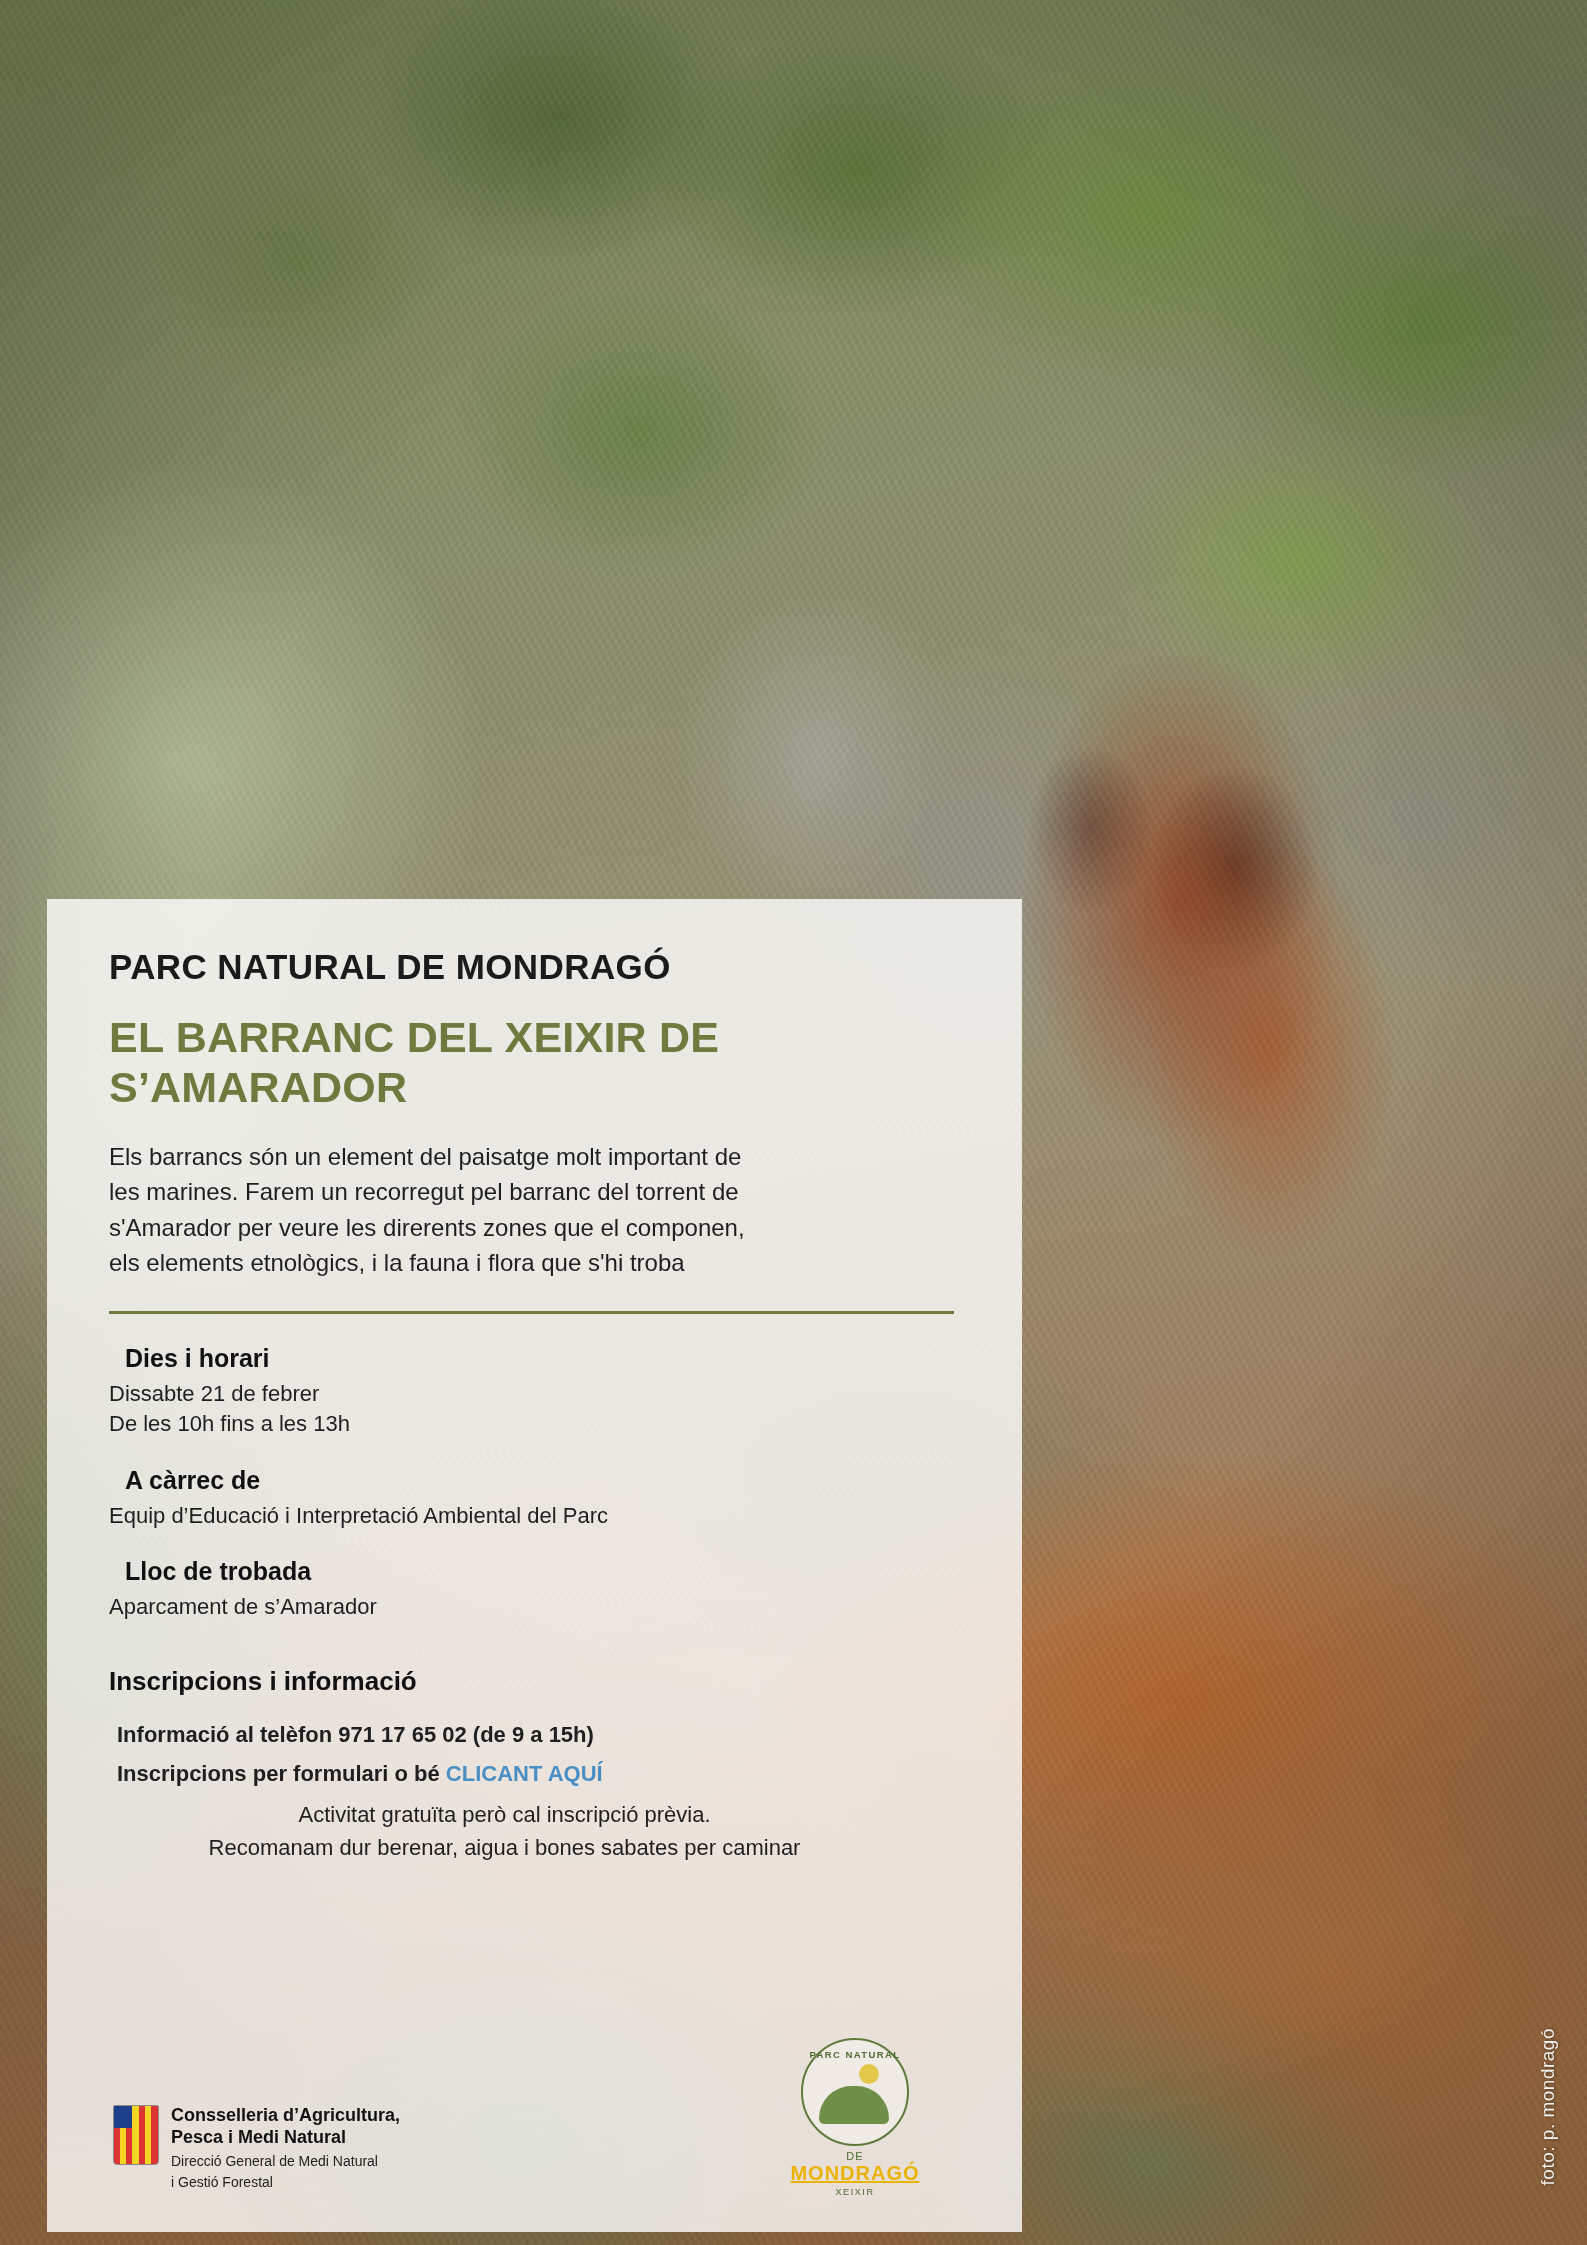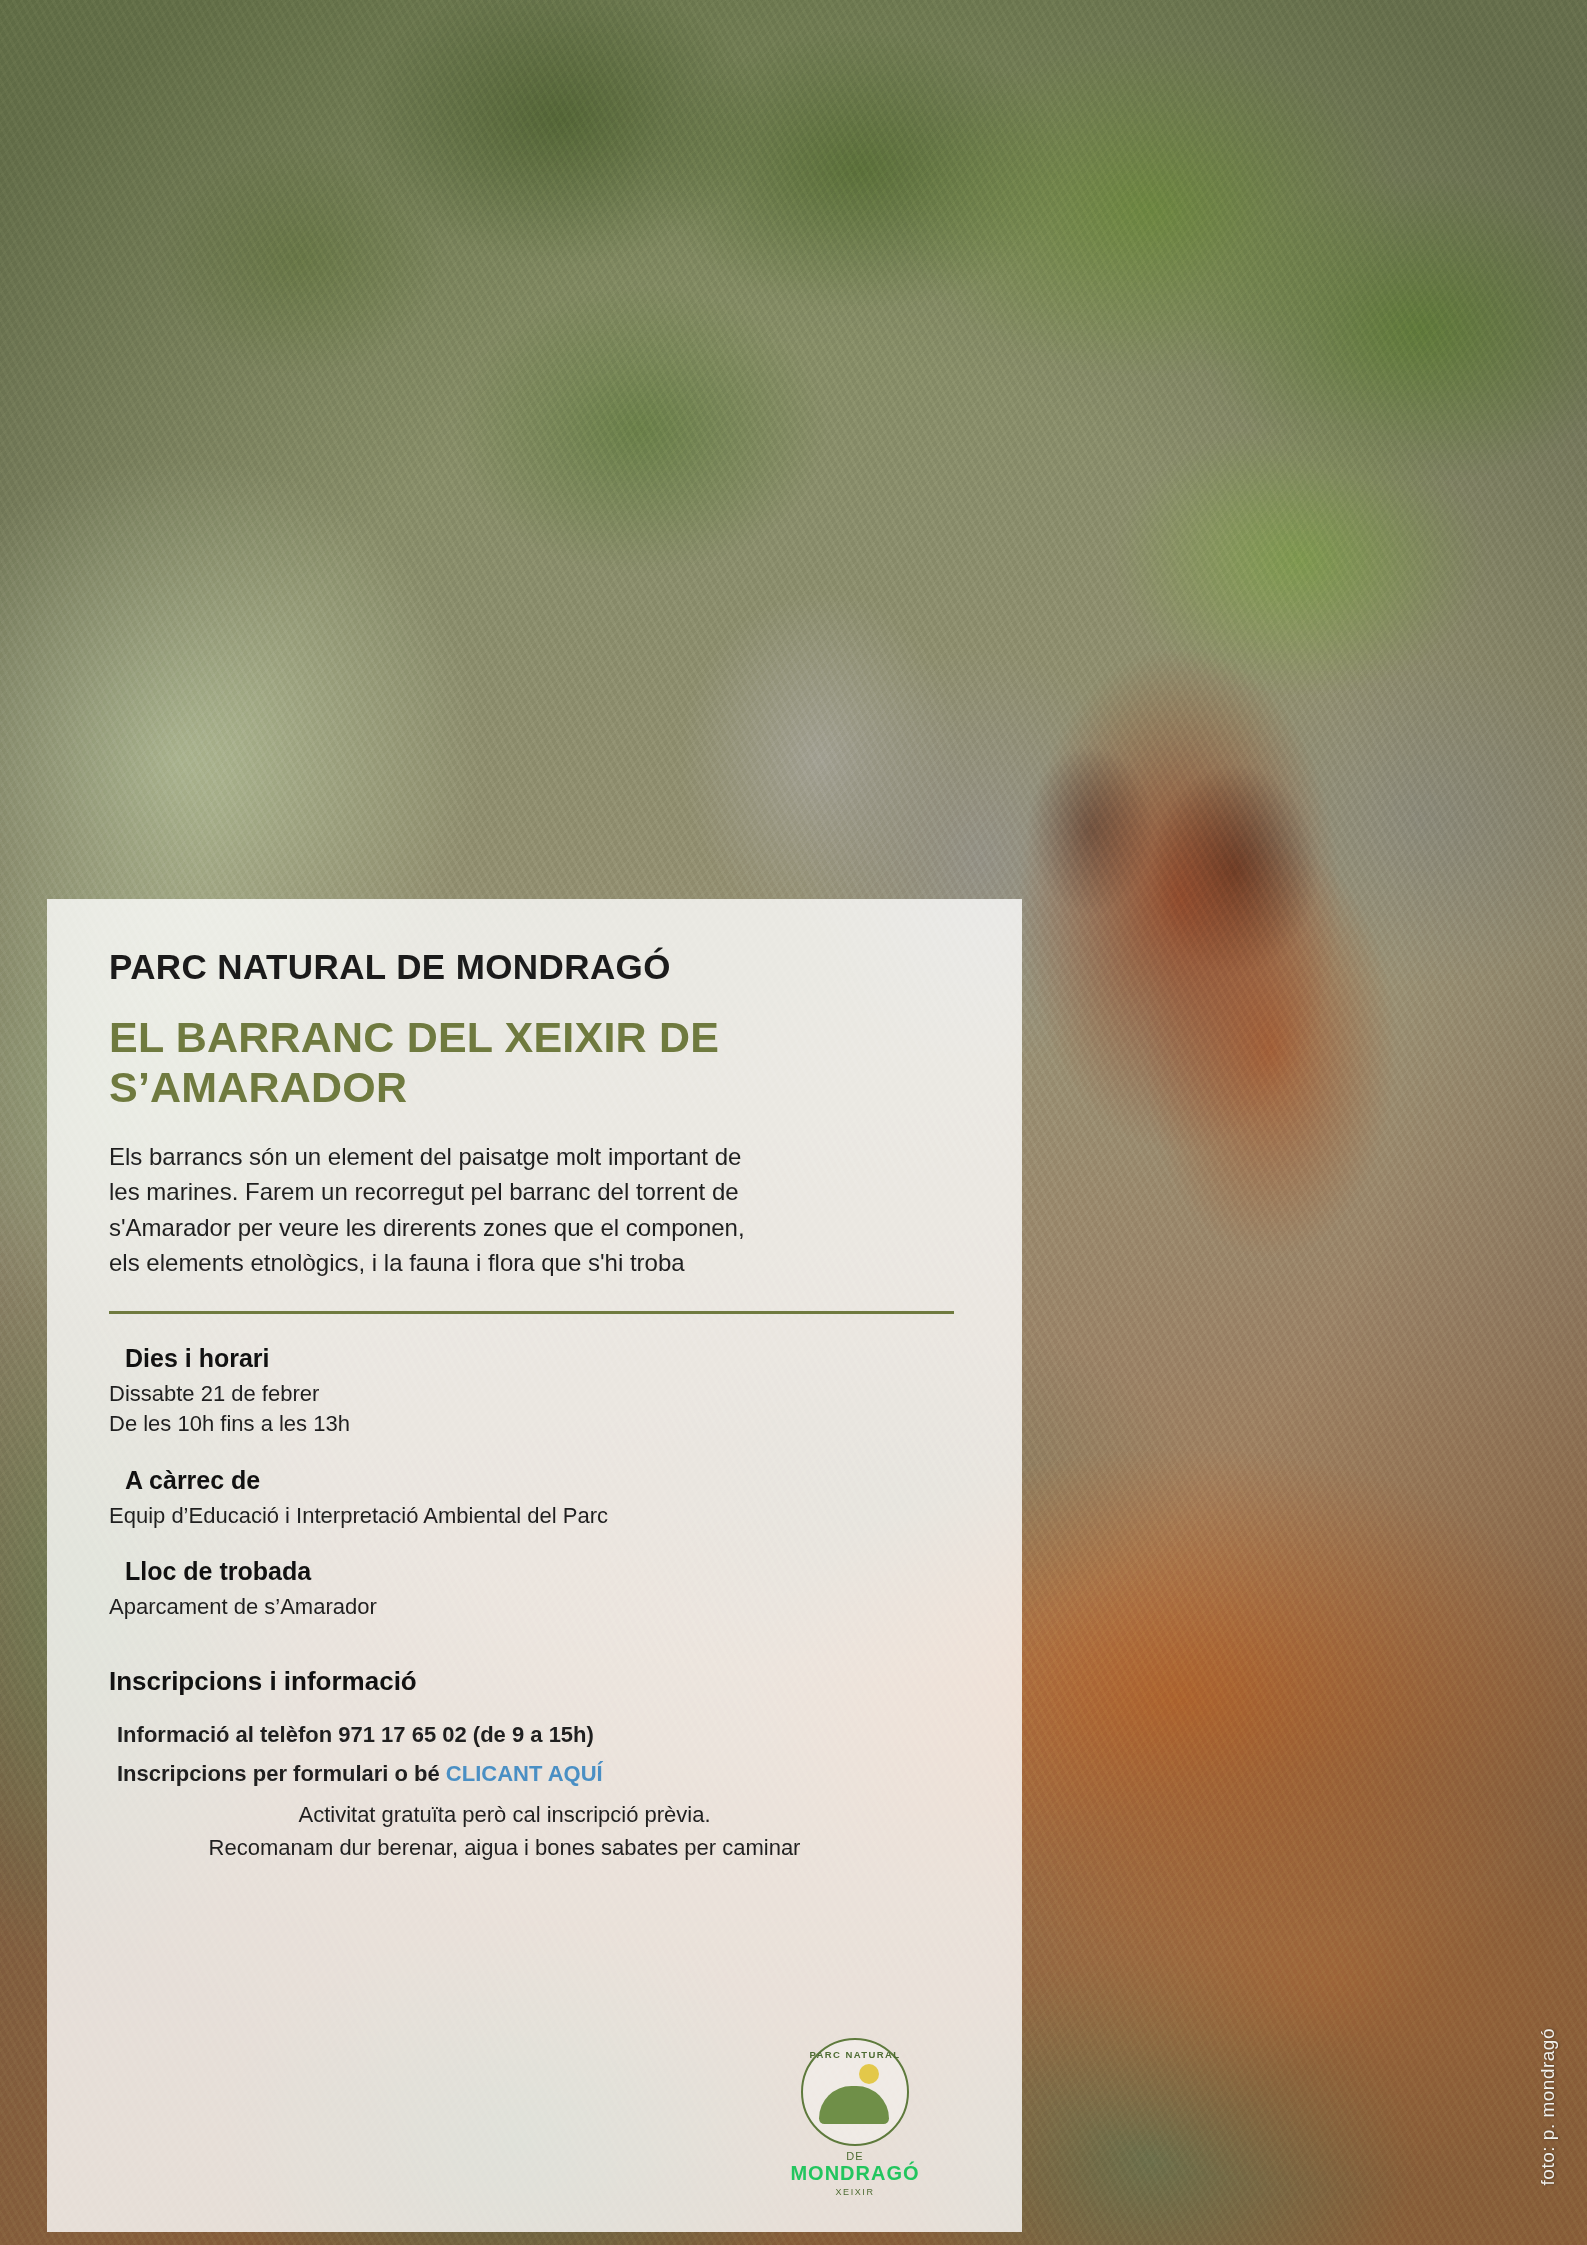--- a/index.html
+++ b/index.html
@@ -250,21 +250,22 @@
   .park-logo .de {
     font-size: 11px;
     color: #4d6b32;
     letter-spacing: 1px;
     margin-top: 4px;
   }
   .park-logo .name {
     font-size: 20px;
     letter-spacing: 1px;
     font-weight: bold;
-    color: #22c55e;
+    color: #eab308;
+    text-decoration: underline;
   }
   .park-logo .sub {
     font-size: 9px;
     letter-spacing: 1.6px;
     color: #4d6b32;
     margin-top: 2px;
   }
 
   
   .credit {
@@ -324,20 +325,29 @@
       <div class="note">
         <div>Activitat gratuïta però cal inscripció prèvia.</div>
         <div>Recomanam dur berenar, aigua i bones sabates per caminar</div>
       </div>
 
     </div>
   </div>
 
   <div class="footer">
 
+    <div class="gov-logo">
+      <div class="shield"></div>
+      <div class="gov-text">
+        <div class="l1">Consselleria d’Agricultura,</div>
+        <div class="l1">Pesca i Medi Natural</div>
+        <div class="l2">Direcció General de Medi Natural</div>
+        <div class="l2">i Gestió Forestal</div>
+      </div>
+    </div>
 
     <div class="park-logo">
       <div class="ring">
         <div class="arch-top">PARC NATURAL</div>
         <div class="sun"></div>
         <div class="hill"></div>
       </div>
       <div class="de">DE</div>
       <div class="name">MONDRAGÓ</div>
       <div class="sub">XEIXIR</div>

